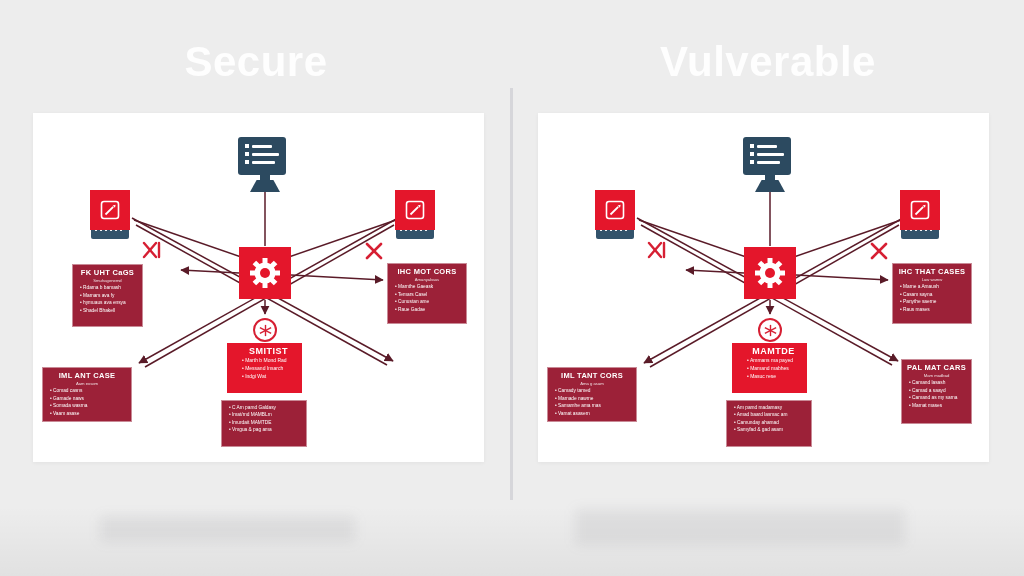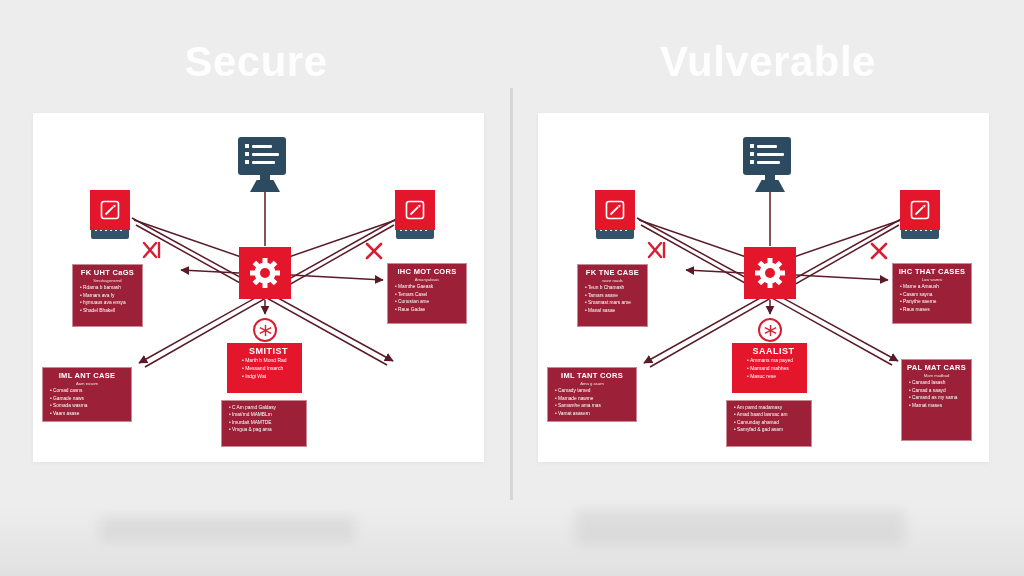--- a/index.html
+++ b/index.html
@@ -306,62 +306,54 @@
     <div class="node badge">
       <svg width="15" height="15" viewBox="0 0 16 16">
         <g stroke="#d61f33" stroke-width="1.5" fill="none">
           <path d="M2,11 L14,5"></path>
             <path d="M2,5 L14,11"></path>
             <path d="M8,2 L8,14"></path>
         </g>
       </svg>
     </div>
 
-    <div class="box" style="left:39px;top:151px;width:71px;height:63px">
-      <div class="bt">FK TNE CASE</div>
-      <div class="bs">ware roads</div>
-      <div class="b">Teun b Chamash</div>
-      <div class="b">Tamars asave</div>
-      <div class="b">Smamast mars ame</div>
-      <div class="b">Manal sasae</div>
-    </div>
 
     <div class="box" style="left:354px;top:150px;width:80px;height:61px">
       <div class="bt">IHC THAT CASES</div>
       <div class="bs">Law wamw</div>
       <div class="b">Mame a Amaush</div>
       <div class="b">Casam sayna</div>
       <div class="b">Panythe saeme</div>
       <div class="b">Raus mases</div>
     </div>
 
     <div class="box" style="left:9px;top:254px;width:90px;height:55px">
       <div class="bt">IML TANT CORS</div>
       <div class="bs">Ama g asam</div>
       <div class="b">Camady tamed</div>
       <div class="b">Mamade nawme</div>
       <div class="b">Samamhe ama mas</div>
       <div class="b">Vamat asasem</div>
     </div>
 
     <div class="box central" style="left:194px;top:230px;width:75px;height:50px">
-      <div class="bt">SAALIST</div>
+      <div class="bt">MAMTDE</div>
       <div class="b">Ammans ma payed</div>
       <div class="b">Mamand mabhes</div>
       <div class="b">Masuc rese</div>
     </div>
 
     <div class="box" style="left:188px;top:287px;width:86px;height:47px">
       <div class="b">Am pamd madamasy</div>
       <div class="b">Amad baard lasmac am</div>
       <div class="b">Camunday ahamad</div>
       <div class="b">Samyfad &amp; gad asam</div>
     </div>
 
-    <div class="box" style="left:363px;top:246px;width:71px;height:82px">
+    <div class="box" style="left:363px;top:246px;width:71px;height:65px">
       <div class="bt">PAL MAT CARS</div>
       <div class="bs">Mam madbad</div>
       <div class="b">Camand lasash</div>
       <div class="b">Camad a saayd</div>
       <div class="b">Camand as my sama</div>
       <div class="b">Mamat mases</div>
     </div>
   </section>
 
   <div class="smudge" id="smudge-left"></div>

